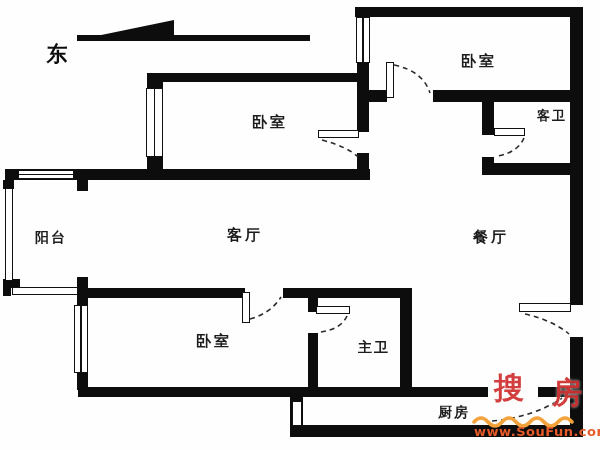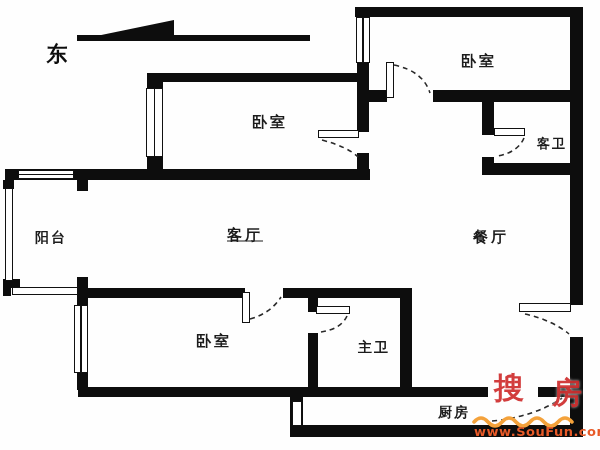--- a/index.html
+++ b/index.html
@@ -116,23 +116,23 @@
     <g fill="#0d0d0d">
       <polygon points="77,40 174,20 174,40"></polygon>
       <rect x="77" y="35" width="233" height="6"></rect>
     </g>
     <path d="M 474 422 q 7 -8 14 0 t 14 0 t 14 0 t 14 0 t 14 0 t 14 0 t 14 0" stroke="#f4a23b" stroke-width="3.5" fill="none" stroke-linecap="round"></path>
   </svg>
 
   <span class="compass-label">东</span>
   <span class="room-label" style="left:257px;top:122px;">卧室</span>
   <span class="room-label" style="left:466px;top:61px;">卧室</span>
-  <span class="room-label" style="left:539px;top:144px;font-size:13px;letter-spacing:2px;">客卫</span>
+  <span class="room-label" style="left:539px;top:116px;font-size:13px;letter-spacing:2px;">客卫</span>
   <span class="room-label" style="left:38px;top:238px;font-size:14px;letter-spacing:2px;">阳台</span>
-  <span class="room-label" style="left:232px;top:235px;text-decoration:underline;">客厅</span>
+  <span class="room-label" style="left:232px;top:235px;">客厅</span>
   <span class="room-label" style="left:478px;top:237px;">餐厅</span>
   <span class="room-label" style="left:201px;top:341px;">卧室</span>
   <span class="room-label" style="left:361px;top:348px;font-size:14px;letter-spacing:2px;">主卫</span>
   <span class="room-label" style="left:441px;top:413px;font-size:14px;letter-spacing:2px;">厨房</span>
 
   <span class="wm-cn wm-cn1">搜</span>
   <span class="wm-cn wm-cn2">房</span>
   <span class="wm-url">www.SouFun.com</span>
 
 </div>

